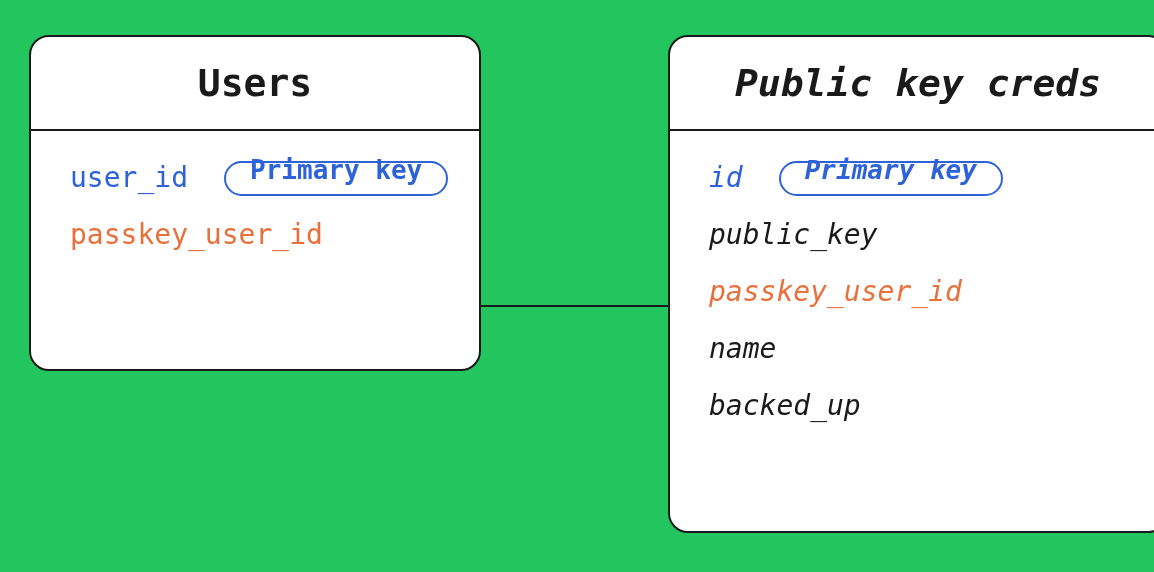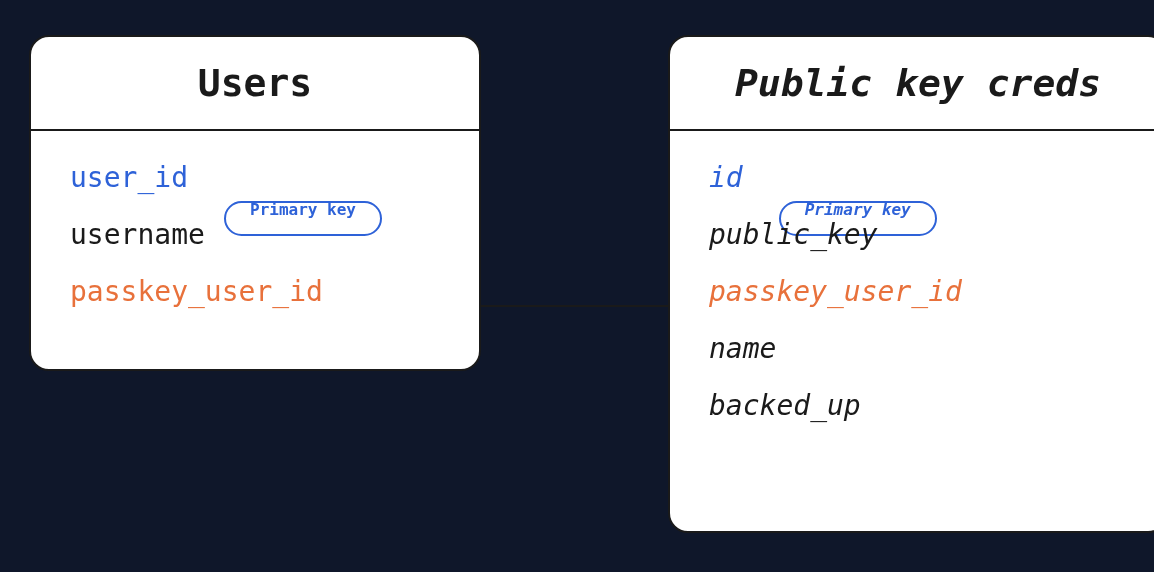--- a/index.html
+++ b/index.html
@@ -1,21 +1,21 @@
 <!DOCTYPE html>
 <html><head>
 <meta charset="utf-8">
 <style>
   * { margin: 0; padding: 0; box-sizing: border-box; }
   html, body { background: #ffffff; }
   .canvas {
     position: relative;
     width: 1154px;
     height: 572px;
-    background: #0f172a;
+    background: #22c55e;
     font-family: "DejaVu Sans Mono", "Liberation Mono", monospace;
     color: #1a1a1a;
     overflow: hidden;
   }
   .table-box {
     position: absolute;
     background: #ffffff;
     border: 2px solid #1a1a1a;
     border-radius: 20px;
   }
@@ -49,24 +49,23 @@
   .field--blue   { color: #2e62d8; }
   .field--orange { color: #e8713b; }
   .badge {
     display: inline-flex;
     align-items: center;
     border: 2px solid #2e62d8;
     color: #2e62d8;
     border-radius: 18px;
     height: 35px;
     padding: 0 24px 18px 24px;
-    font-size: 16px;
+    font-size: 26px;
     font-weight: bold;
     line-height: 1;
-    margin-top: 40px;
   }
   .connector {
     position: absolute;
     left: 481px;
     top: 305px;
     width: 187px;
     height: 2px;
     background: #1a1a1a;
   }
 </style>
@@ -80,23 +79,20 @@
   <section class="table-box table-box--users">
     <div class="table-header">
       <span class="table-title">Users</span>
     </div>
     <div class="table-body">
       <div class="field-row">
         <span class="field--blue">user_id</span>
         <span class="badge">
           <span>Primary key</span>
         </span>
-      </div>
-      <div class="field-row">
-        <span class="field--ink">username</span>
       </div>
       <div class="field-row">
         <span class="field--orange">passkey_user_id</span>
       </div>
     </div>
   </section>
 
   <section class="table-box table-box--creds">
     <div class="table-header">
       <span class="table-title">Public key creds</span>

